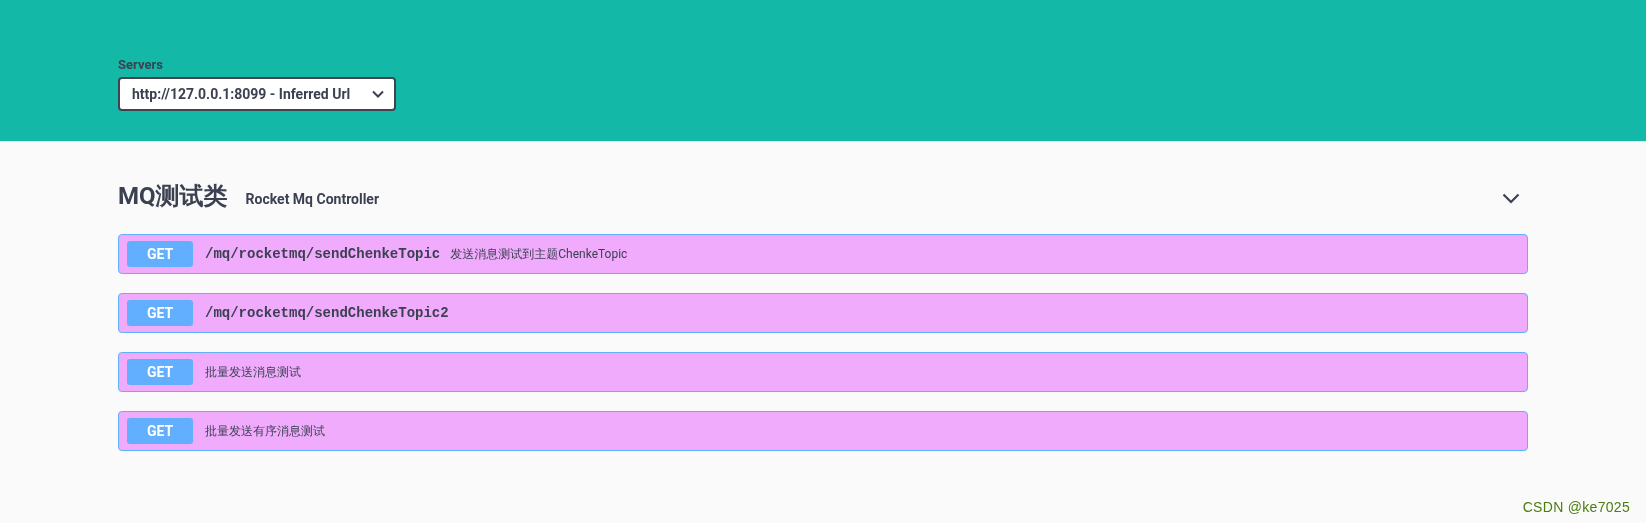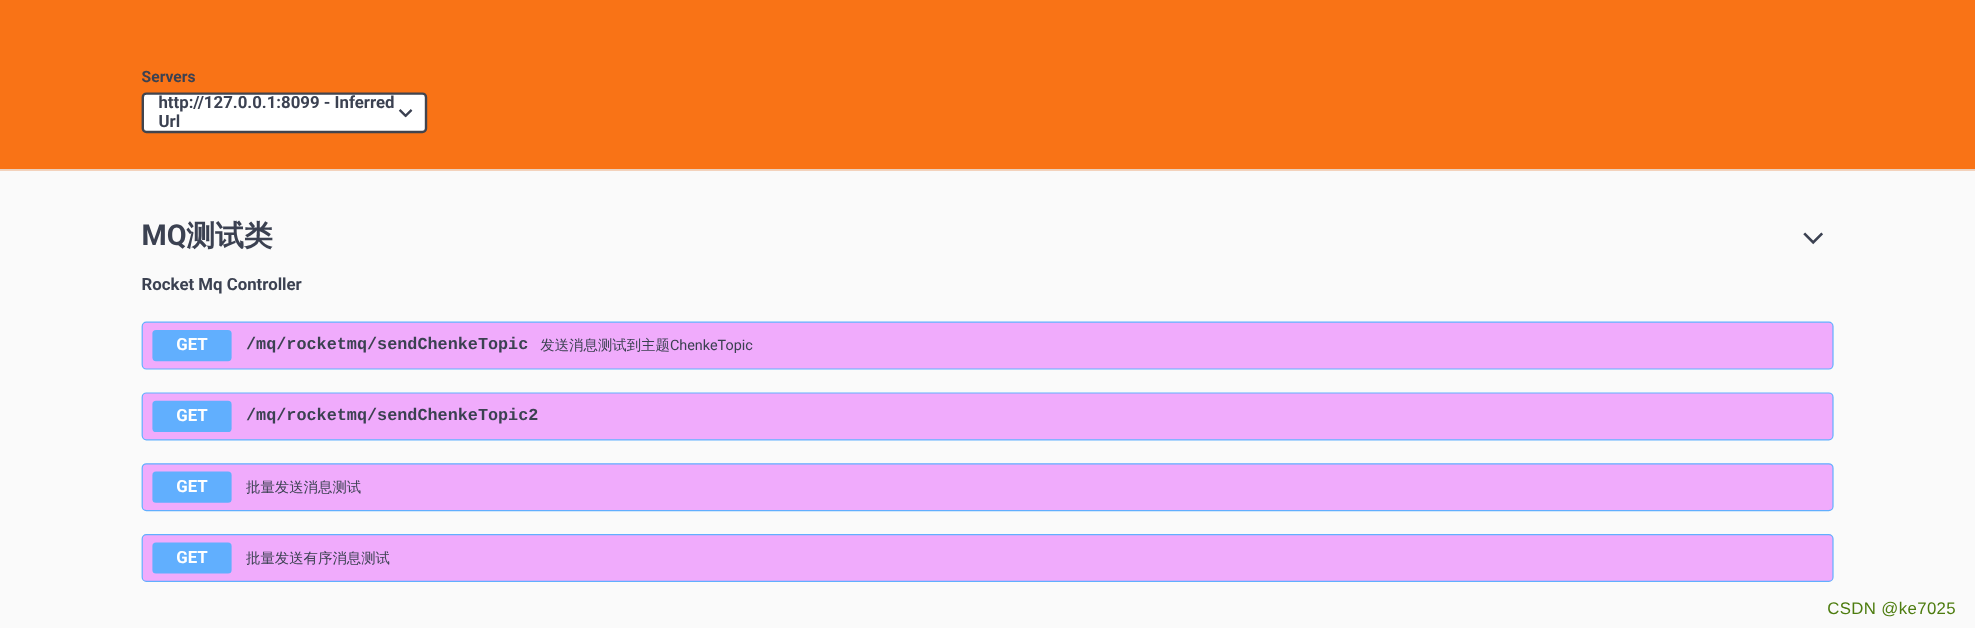--- a/index.html
+++ b/index.html
@@ -9,21 +9,21 @@
     }
     body {
       font-family: -apple-system, BlinkMacSystemFont, "Segoe UI", Roboto, sans-serif;
       background: #fafafa;
       width: 1646px;
       height: 523px;
       overflow: hidden;
       position: relative;
     }
     .top-section {
-      background: #f97316;
+      background: #14b8a6;
       padding: 0 0 30px 0;
       border-bottom: 1px solid #e8e8e8;
     }
     .servers-block {
       padding: 0 118px;
       padding-top: 57px;
     }
     .servers-label {
       font-size: 13px;
       font-weight: 700;
@@ -31,21 +31,21 @@
       margin-bottom: 5px;
     }
     .server-select {
       display: flex;
       align-items: center;
       justify-content: space-between;
       border: 2px solid #41444e;
       border-radius: 4px;
       background: #fff;
       padding: 6px 10px 6px 12px;
-      width: 238px;
+      width: 278px;
       height: 34px;
       cursor: pointer;
     }
     .server-select-text {
       font-size: 14px;
       font-weight: 700;
       color: #3b4151;
     }
     .server-select-chevron {
       font-size: 12px;
@@ -59,21 +59,20 @@
       display: flex;
       align-items: baseline;
       justify-content: space-between;
       cursor: pointer;
       padding-bottom: 8px;
     }
     .tag-header-left {
       display: flex;
       align-items: baseline;
       gap: 18px;
-      flex-direction: column;
     }
     .tag-title {
       font-size: 24px;
       font-weight: 700;
       color: #3b4151;
     }
     .tag-subtitle {
       font-size: 14px;
       color: #3b4151;
       font-weight: 700;

